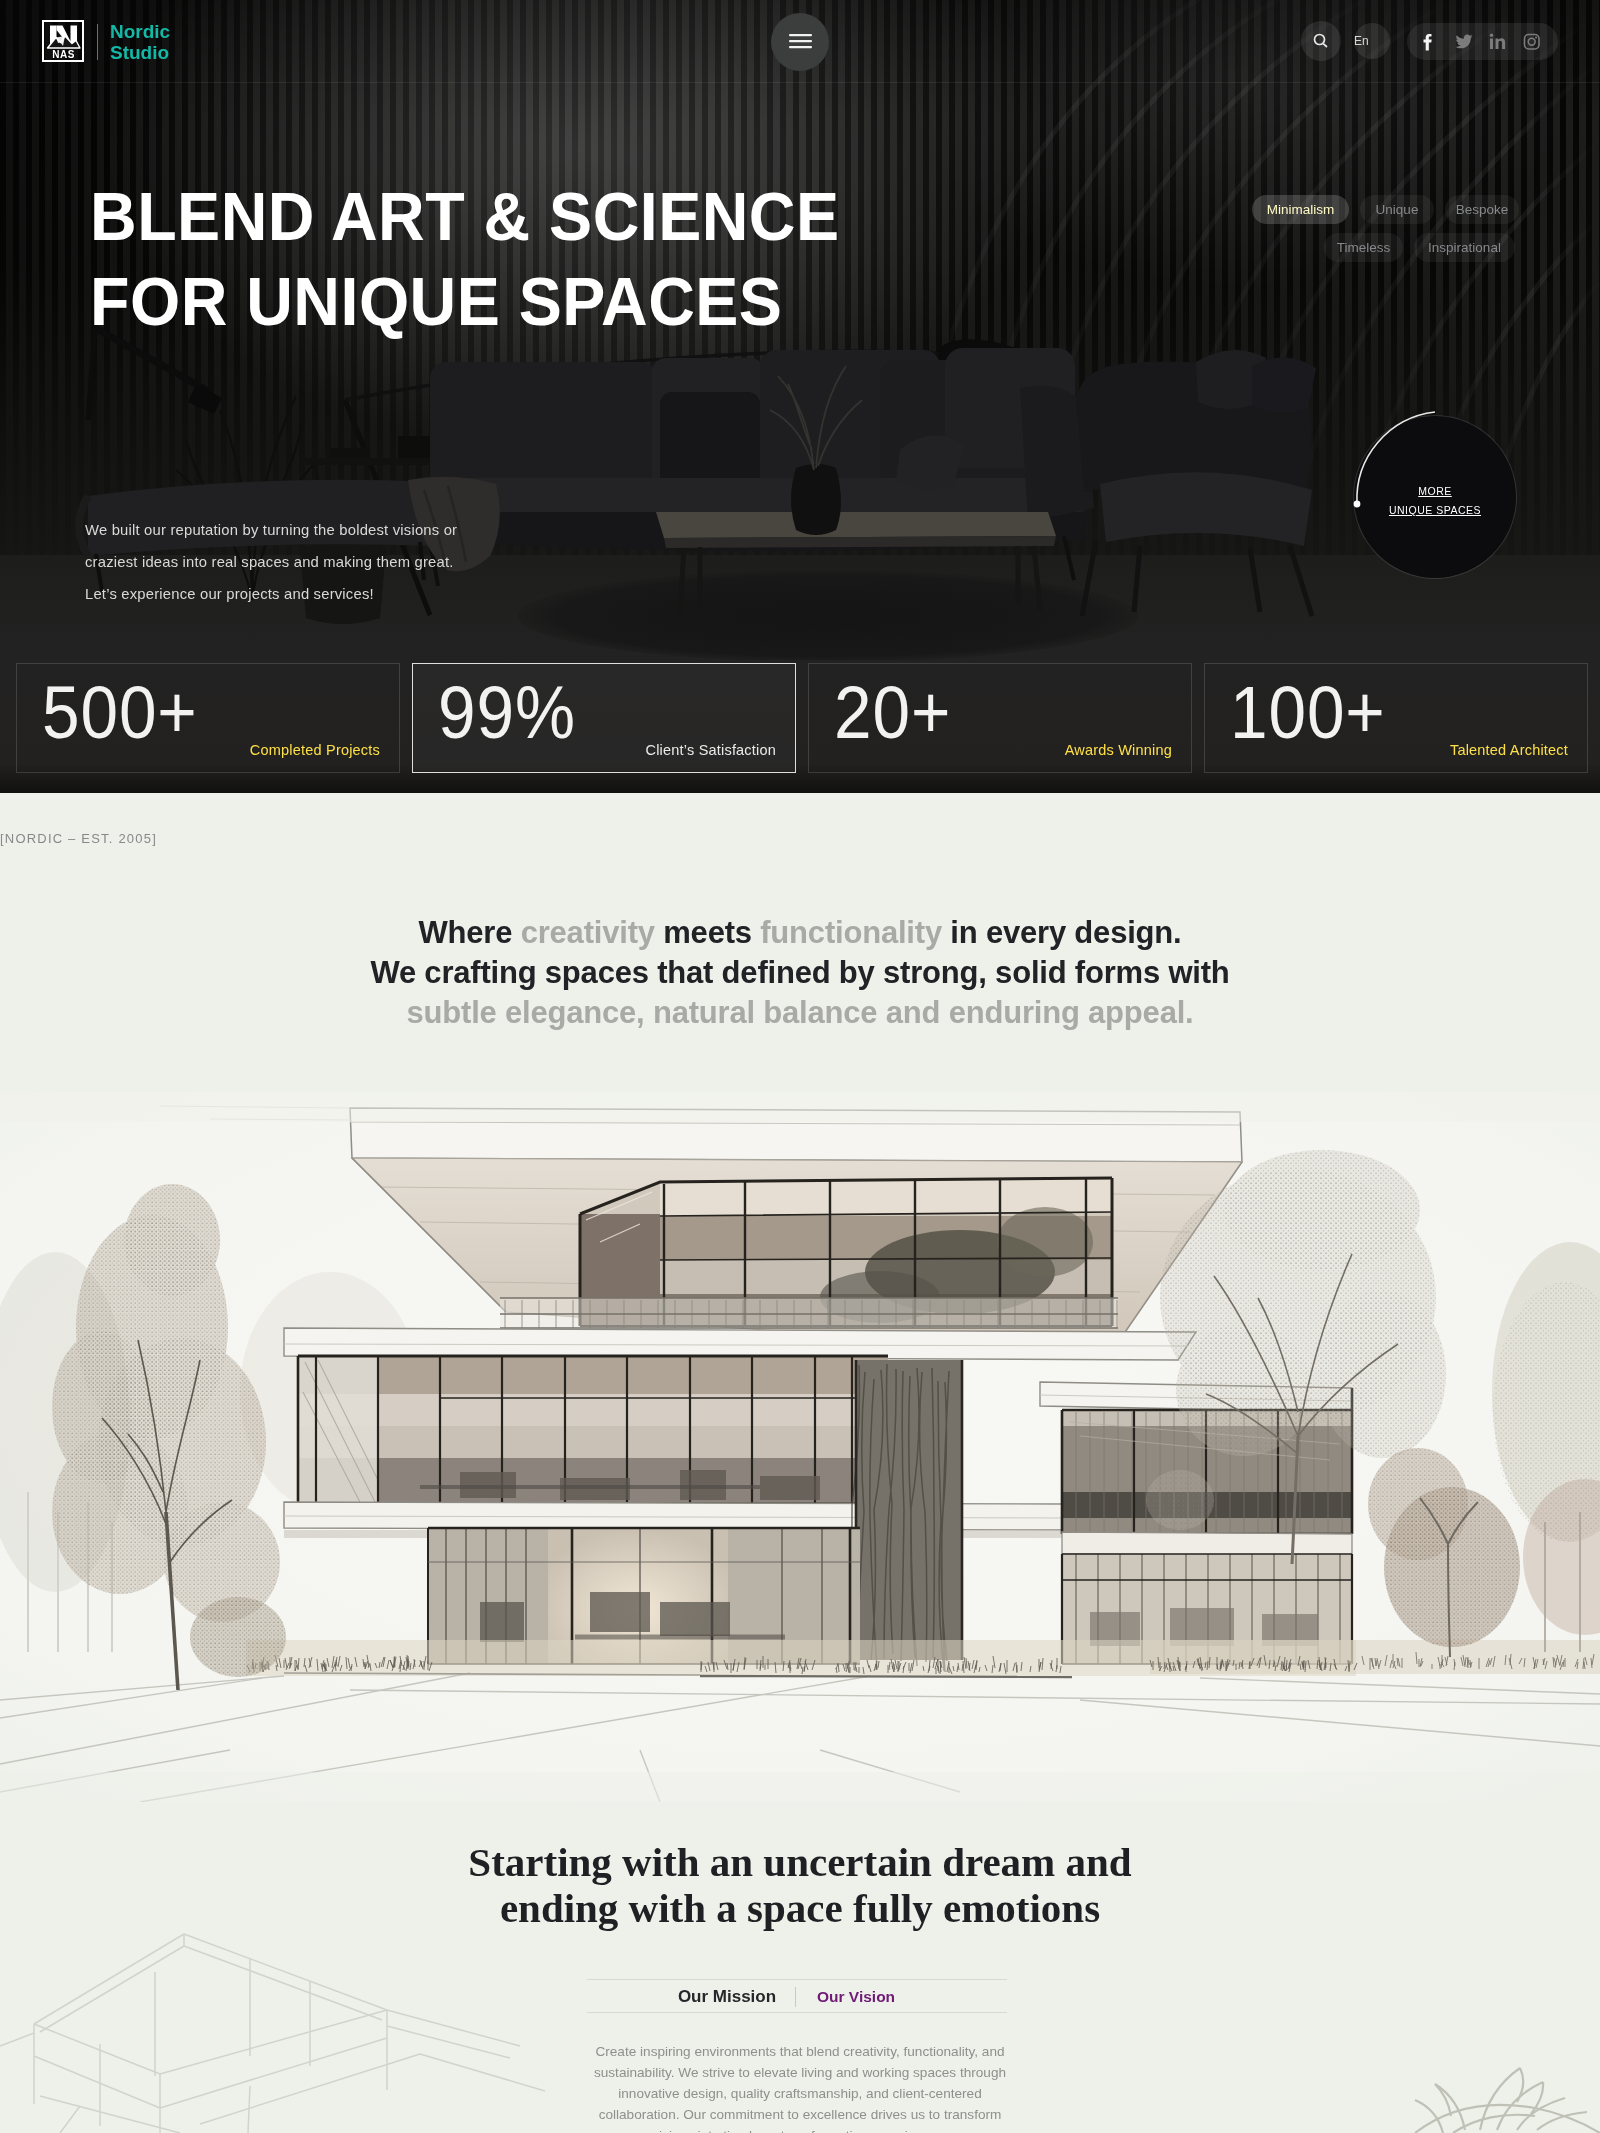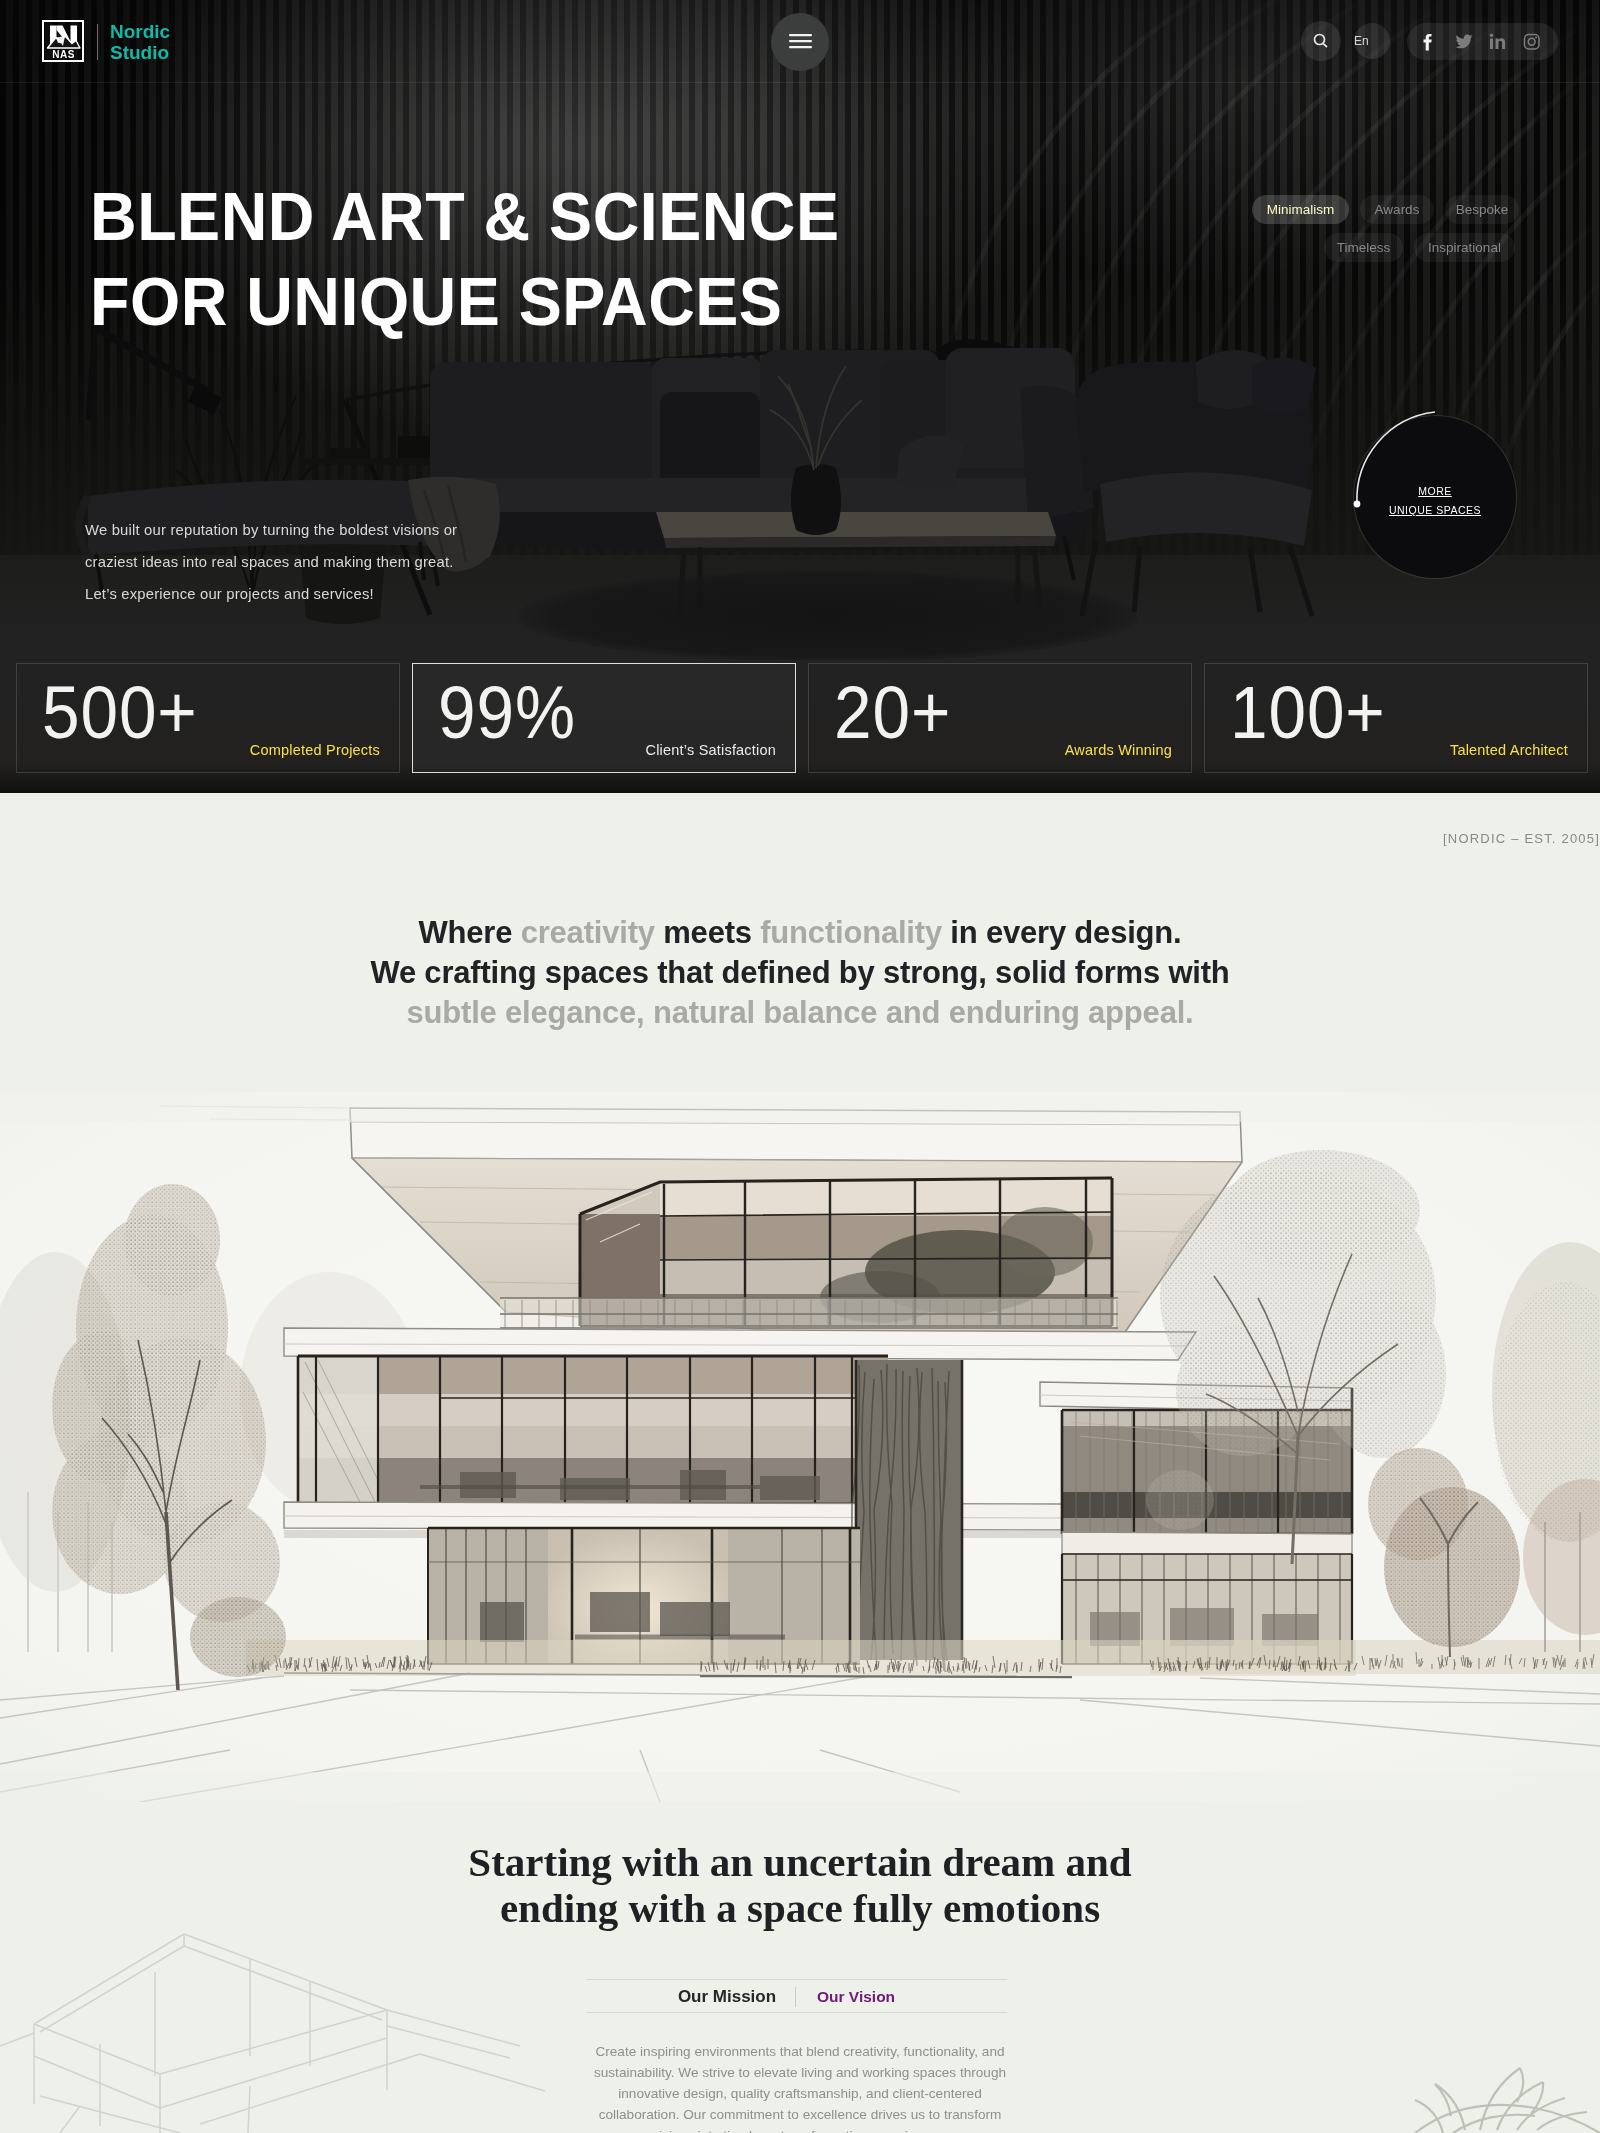--- a/index.html
+++ b/index.html
@@ -21,21 +21,21 @@
   #floor { position:absolute; left:0; top:555px; width:1600px; height:238px; background:linear-gradient(180deg,#1d1d1c 0%, #232222 40%, #222120 100%); }
   .hdr-circle { position:absolute; border-radius:50%; background:rgba(255,255,255,0.09); }
   .tag { position:absolute; height:29px; border-radius:15px; background:rgba(255,255,255,0.055); color:#87888b; font-size:13.5px; line-height:29px; text-align:center; }
   h1 { position:absolute; left:90px; top:174px; color:#fff; font-weight:bold; font-size:68px; line-height:85px; letter-spacing:0.5px; white-space:nowrap; transform:scaleX(0.95); transform-origin:left top; }
   #heroP { position:absolute; left:85px; top:514px; color:#d9d9d7; font-size:14.8px; line-height:32px; letter-spacing:0.2px; }
   .statbox { position:absolute; top:663px; width:384px; height:110px; border:1px solid rgba(255,255,255,0.14); }
   .statnum { position:absolute; left:25px; top:5px; color:#f2f2f0; font-size:75px; font-weight:400; transform:scaleX(0.9); transform-origin:left top; letter-spacing:1px;}
   .statlab { position:absolute; right:19px; bottom:14px; color:#fde047; font-size:14.5px; letter-spacing:0.2px; }
   
   #light { position:relative; width:1600px; height:1340px; background:#eef0ea; overflow:hidden; }
-  #est { position:absolute; left:0; top:38px; width:1600px; text-align:right; color:#87888a; font-size:13px; letter-spacing:1.2px; }
+  #est { position:absolute; left:0; top:38px; width:1600px; text-align:left; color:#87888a; font-size:13px; letter-spacing:1.2px; }
   #h2wrap { position:absolute; left:0; top:120px; width:1600px; text-align:center; font-weight:bold; font-size:31px; line-height:40px; color:#212226; letter-spacing:-0.2px;}
   #h2wrap .g { color:#a9aaa6; }
   #h3wrap { position:absolute; left:0; top:1843px; width:1600px; text-align:center; font-weight:bold; font-size:41px; line-height:46px; color:#1f2023;font-family:Liberation Serif, serif; }
   #tabs { position:absolute; left:587px; top:1979px; width:420px; height:34px; border-top:1px solid #d8d9d3; border-bottom:1px solid #d8d9d3; }
   #mission { position:absolute; left:0; top:1840px; width:1600px; text-align:center; color:#8f908b; font-size:13.6px; line-height:21px; }
 </style>
 </head>
 <body>
 
 <div id="hero">
@@ -201,21 +201,21 @@
       <rect x="117.5" y="11.5" width="14.5" height="14.5" rx="4.2"></rect>
       <circle cx="124.7" cy="18.7" r="3.4"></circle>
       <circle cx="129.1" cy="14.5" r="1.1" fill="#7c7c7c" stroke="none"></circle>
     </g>
   </svg>
 
   <h1>BLEND ART &amp; SCIENCE<br>FOR UNIQUE SPACES</h1>
 
   <div class="tag" style="left:1252px;top:195px;width:97px;background:rgba(255,255,255,0.17);color:#fef9c3;">Minimalism</div>
 
-  <div class="tag" style="left:1360px;top:195px;width:74px;">Awards</div>
+  <div class="tag" style="left:1360px;top:195px;width:74px;">Unique</div>
 
   <div class="tag" style="left:1445px;top:195px;width:74px;">Bespoke</div>
 
   <div class="tag" style="left:1324px;top:233px;width:79px;">Timeless</div>
 
   <div class="tag" style="left:1414px;top:233px;width:101px;">Inspirational</div>
 
   <div id="heroP">We built our reputation by turning the boldest visions or<br>craziest ideas into real spaces and making them great.<br>Let’s experience our projects and services!</div>
 
   <div class="abs" style="left:1354px;top:416px;width:162px;height:162px;border-radius:50%;background:#0c0c0e;box-shadow:0 0 0 1px rgba(255,255,255,0.12);"></div>

